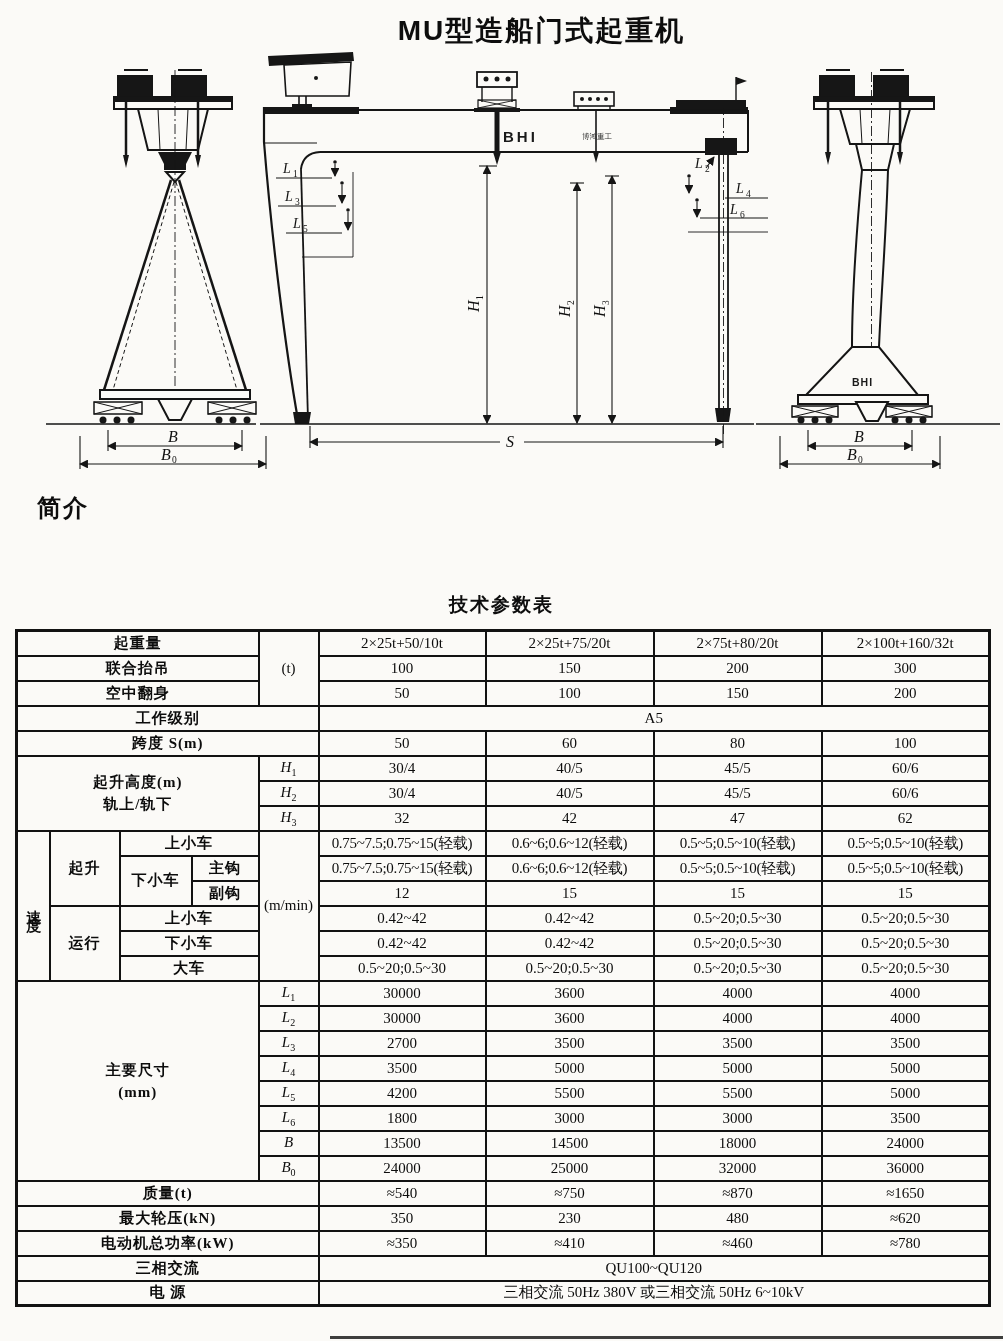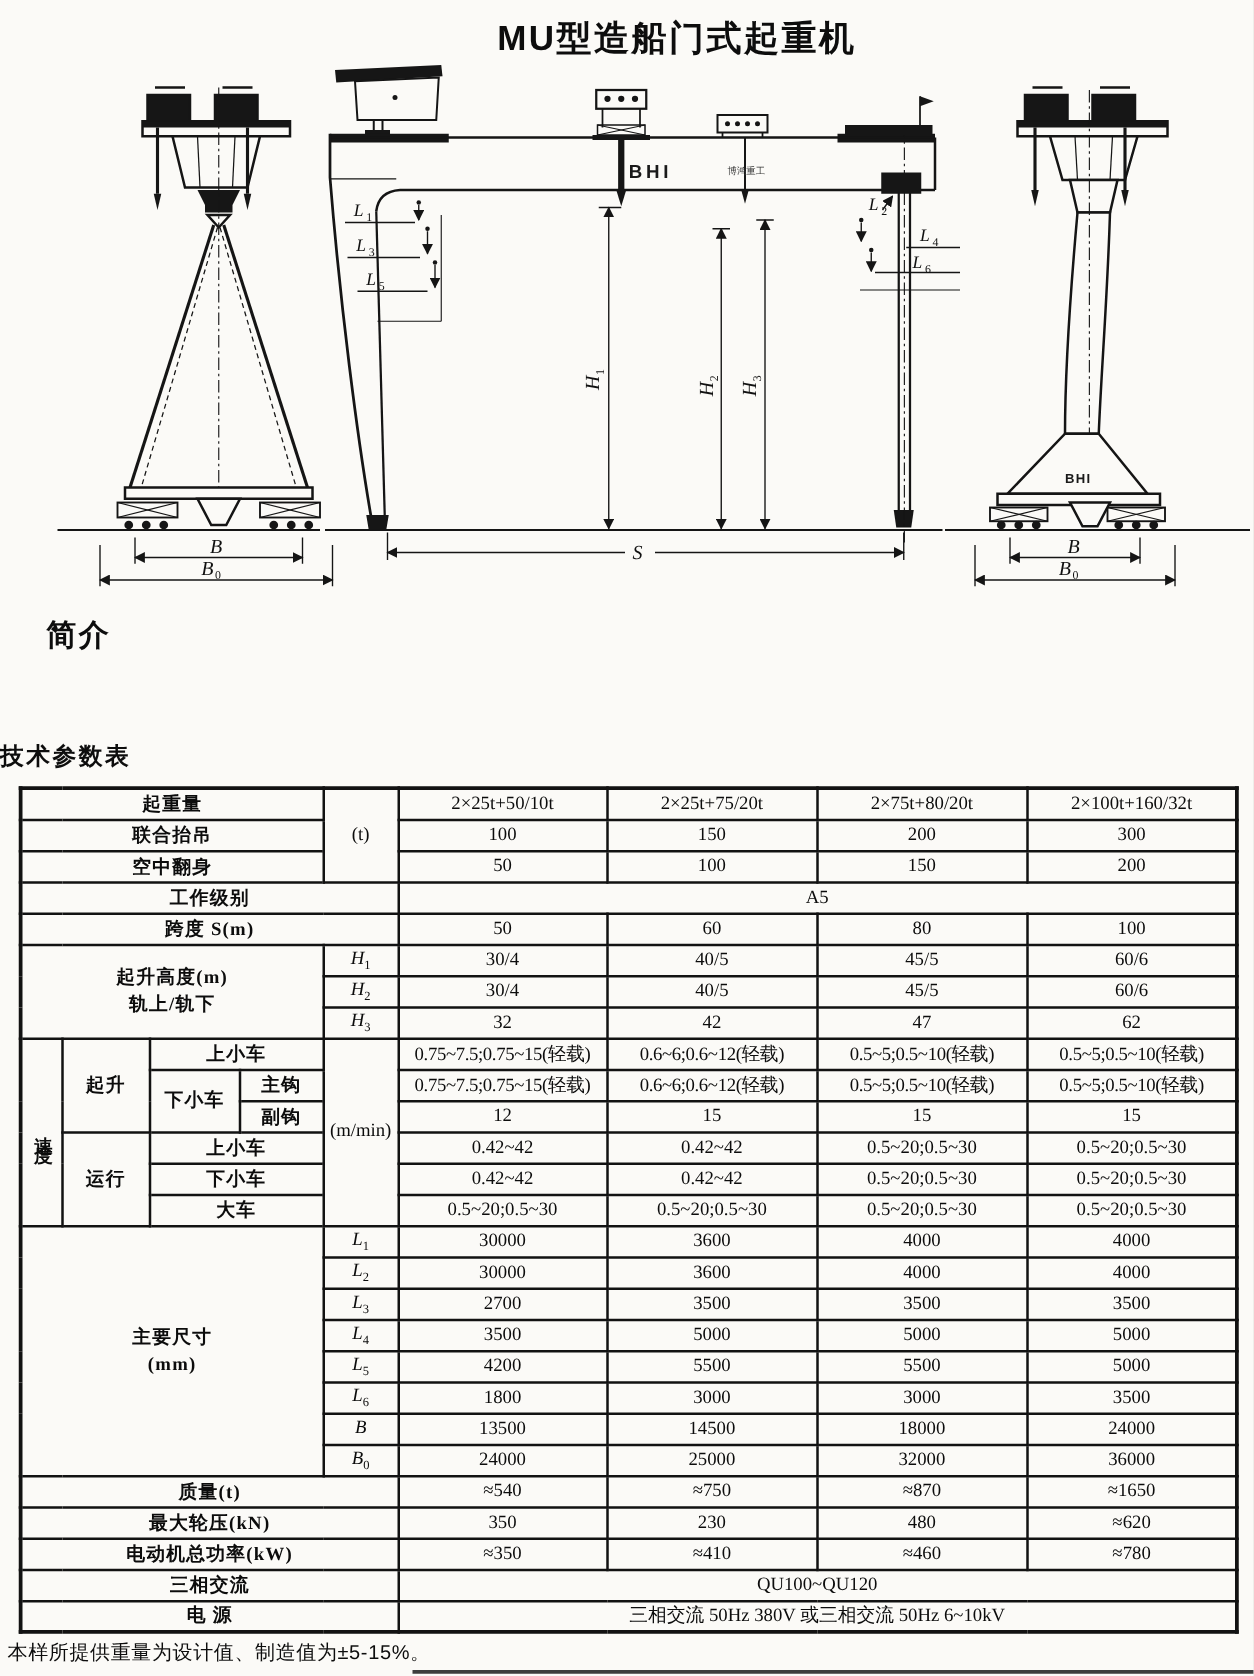--- a/index.html
+++ b/index.html
@@ -4,21 +4,21 @@
 <style>
   html,body{margin:0;padding:0;background:#dddbd6;}
   .page{position:relative;width:1003px;height:1341px;margin:0 auto;background:#fbfaf7;color:#0d0d0d;
         font-family:"Liberation Sans",sans-serif;overflow:hidden;}
   .title{position:absolute;top:12px;left:0;width:100%;text-align:center;
          font-size:28px;font-weight:bold;letter-spacing:2px;padding-left:40px;}
   .drawing{position:absolute;top:52px;left:0;}
   .intro-h{position:absolute;top:492px;left:14px;font-size:24px;font-weight:bold;letter-spacing:2px;margin-left:23px;}
   .intro-p{position:absolute;top:527px;left:14px;width:982px;font-size:20.5px;line-height:31px;
            text-indent:2em;letter-spacing:0.5px;}
-  .tcaption{position:absolute;top:592px;left:0;width:100%;
+  .tcaption{position:absolute;top:592px;left:0;width:100%;text-align:center;
             font-size:19px;font-weight:bold;letter-spacing:2px;}
   .spec-wrap{position:absolute;top:629px;left:15px;}
   table.spec{border-collapse:collapse;table-layout:fixed;width:973px;border:3px solid #121212;padding-left:36px;}
   table.spec tr{height:25px;}
   table.spec td{border:2px solid #121212;text-align:center;vertical-align:middle;padding:0 1px;
       font-family:"Liberation Serif",serif;font-size:15px;color:#0c0c0c;overflow:hidden;white-space:nowrap;}
   td.lbl{font-family:"Liberation Sans",sans-serif;font-weight:bold;font-size:15.5px;letter-spacing:1px;}
   td.unit{font-family:"Liberation Serif",serif;font-size:15px;}
   td.small{font-size:12.2px;letter-spacing:-0.3px;}
   td .vtxt{writing-mode:vertical-lr;text-orientation:upright;letter-spacing:6px;display:inline-block;}
@@ -512,15 +512,14 @@
       <td colspan="4">QU100~QU120</td>
     </tr>
     <tr>
       <td colspan="5" class="lbl">电 源</td>
       <td colspan="4">三相交流 50Hz 380V 或三相交流 50Hz 6~10kV</td>
     </tr>
     </tbody>
   </table>
   </div>
 
-  <div class="footnote">本样所提供重量为设计值、制造值为±5-15%。</div>
   <div class="bottom-line"></div>
 </div>
 
 </body></html>

